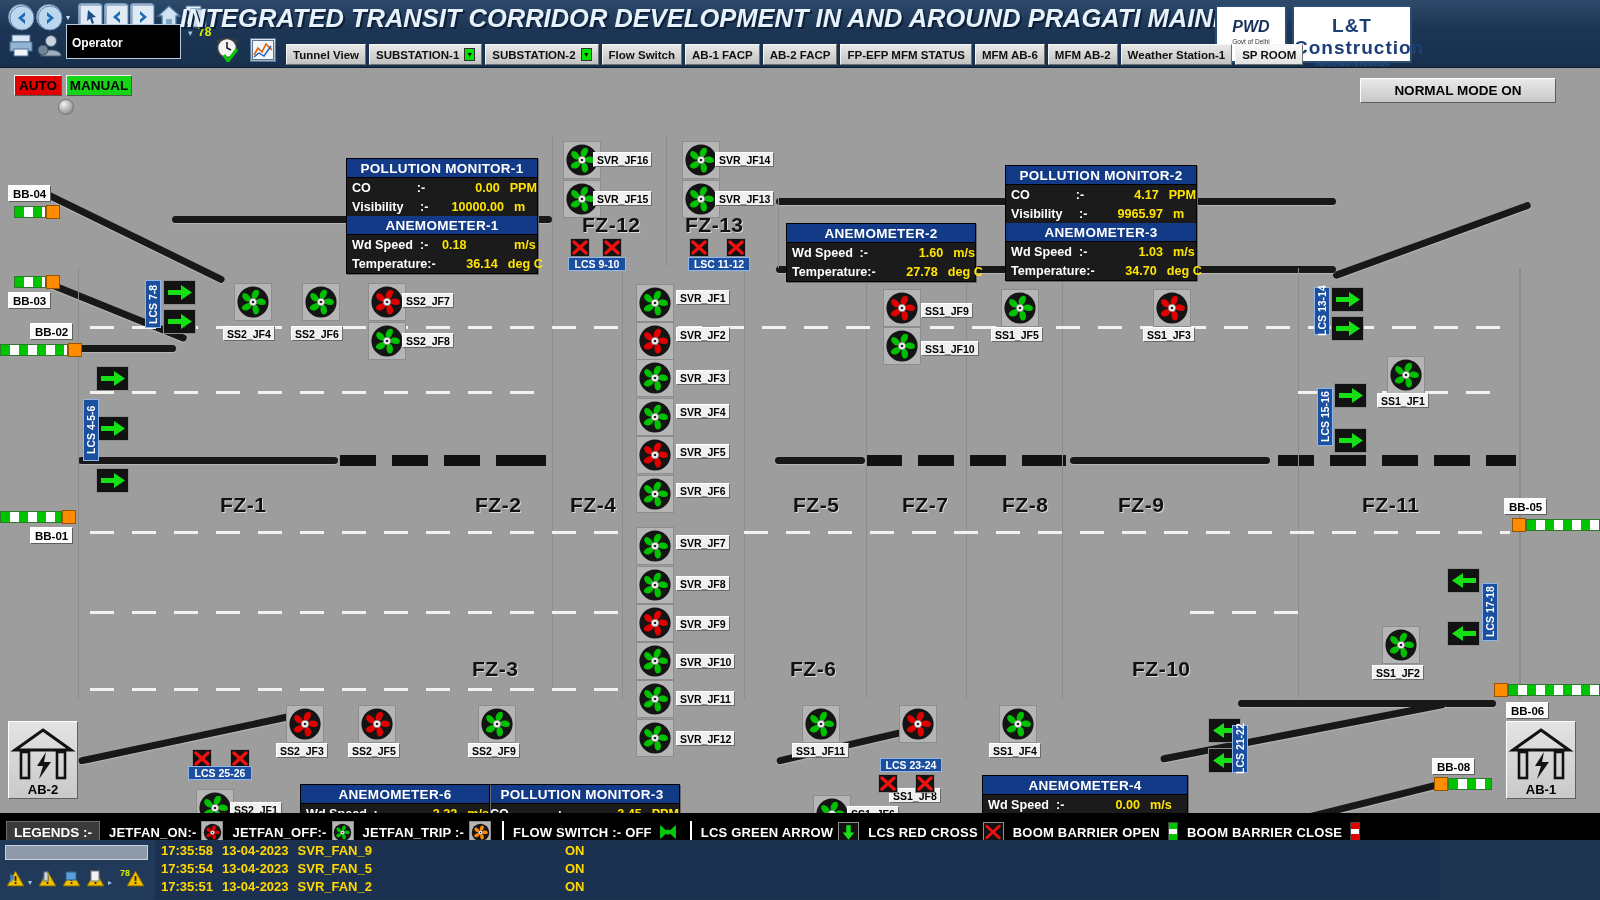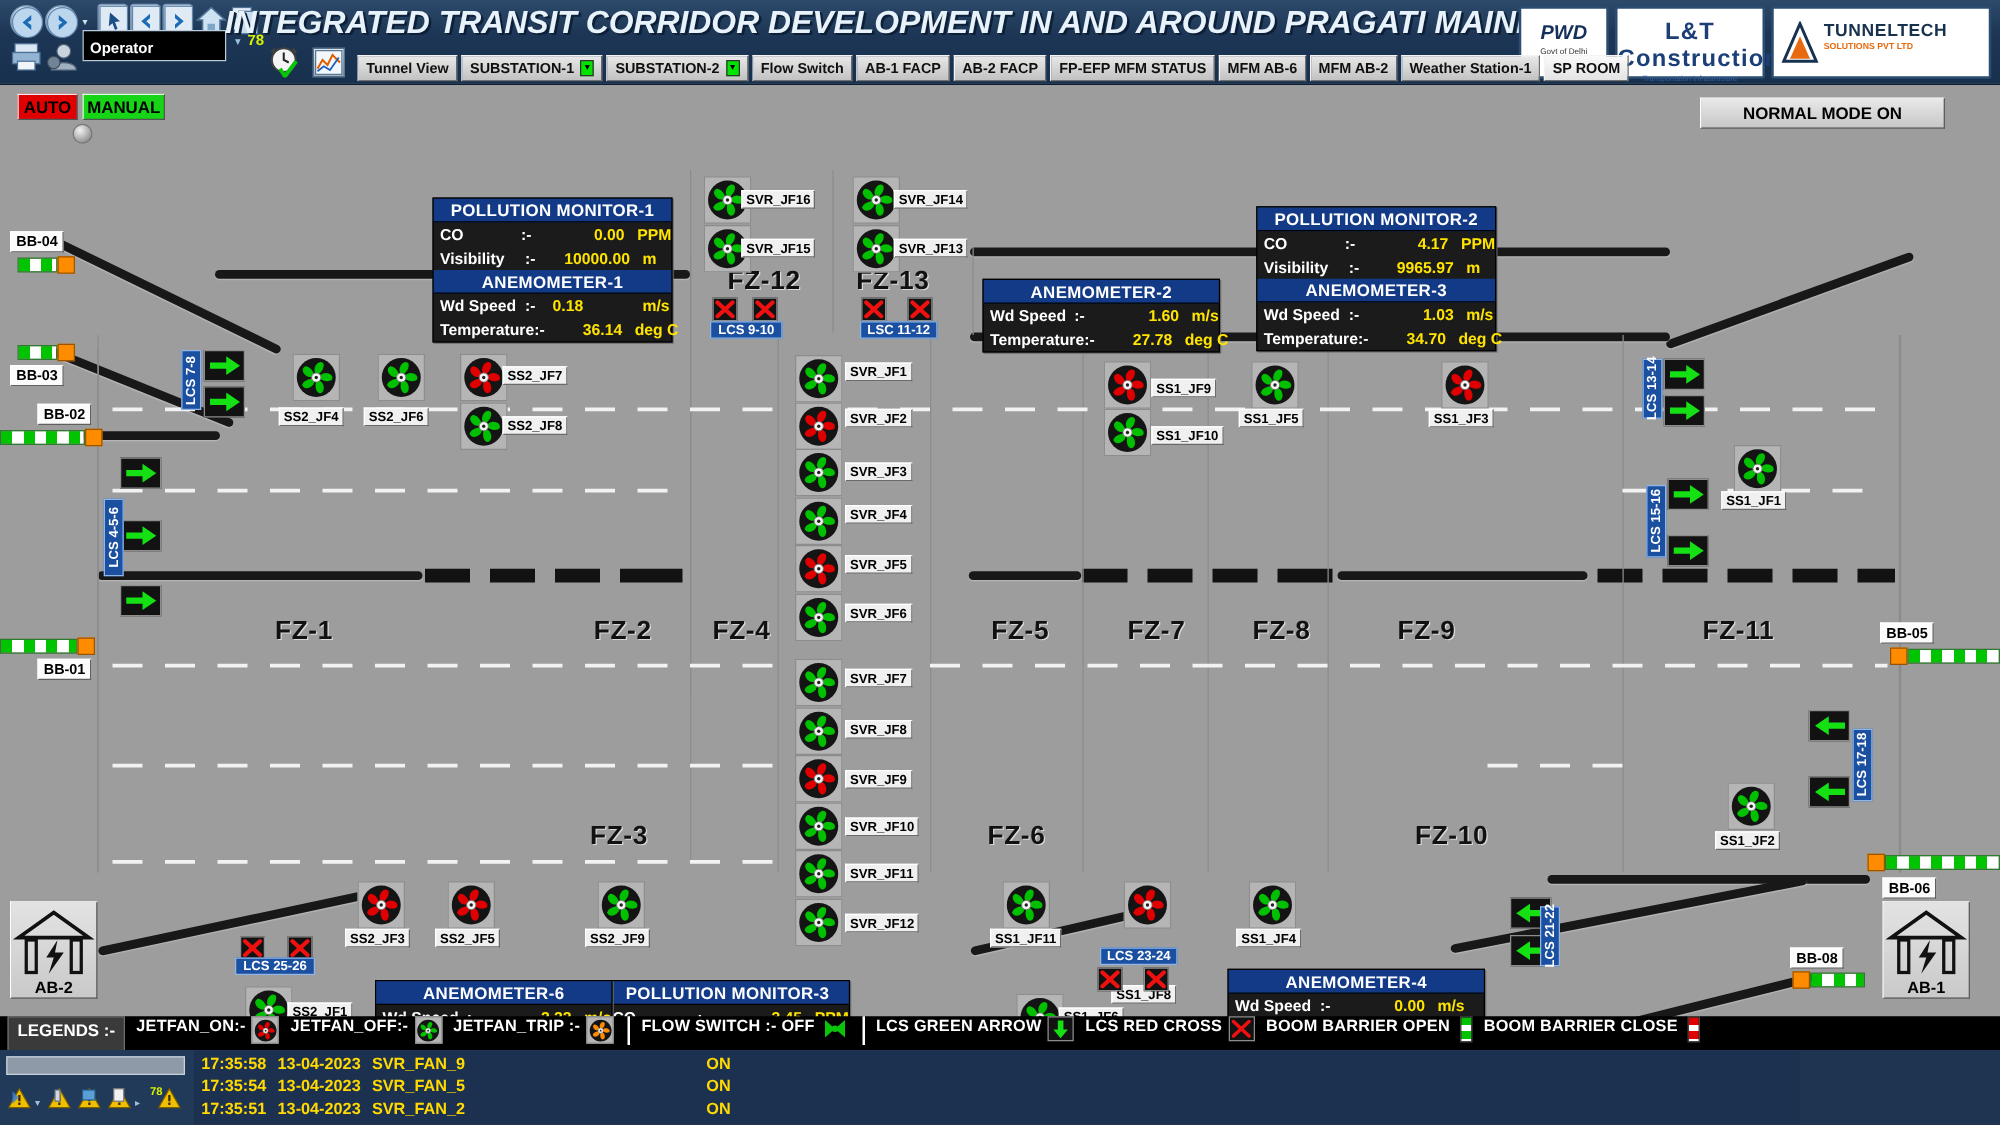--- a/index.html
+++ b/index.html
@@ -11,21 +11,21 @@
   
   .topbar { position:absolute; left:0; top:0; width:1600px; height:68px;
     background:linear-gradient(180deg,#2d4a6b 0%,#1d3655 40%,#17304e 100%);
     border-bottom:1px solid #0c1c30; }
   .nav-icons { position:absolute; left:4px; top:2px; width:170px; height:62px; }
   .navbtn { position:absolute; border:1px solid #7f98b5; border-radius:3px;
     background:linear-gradient(180deg,#cfe0f0,#8fb0ce); }
   .navcircle { border-radius:50%; }
   .caret { position:absolute; color:#cfe0f0; font-size:8px; }
 
-  .opfield { position:absolute; left:66px; top:24px; width:115px; height:25px;
+  .opfield { position:absolute; left:66px; top:24px; width:115px; height:35px;
     background:#000; border:1px solid #b9cde0; color:#fff; font-size:12px;
     font-weight:bold; padding:2px 0 0 5px; }
   .badge78 { position:absolute; left:198px; top:25px; color:#d8f000; font-weight:bold;
      font-size:12px; }
   .tick-caret { position:absolute; color:#9dc2e0; font-size:9px; }
 
   .title { position:absolute; left:180px; top:2px; width:1030px; height:32px;
     color:#e8f2fb; font-style:italic; font-weight:bold; font-size:25.5px;
     letter-spacing:0px; text-align:center; line-height:32px;
     text-shadow:2px 2px 0 #0d2038, 1px 1px 0 #0d2038; white-space:nowrap; }
@@ -141,21 +141,21 @@
 
   
   .abbox { position:absolute; width:70px; height:78px;
      background:linear-gradient(180deg,#e3e3e3,#c9c9c9);
      border:1px solid #fff; border-right-color:#5f5f5f; border-bottom-color:#5f5f5f;}
   .ablabel { position:absolute; bottom:1px; width:100%; text-align:center;
      font-size:13px; font-weight:bold; color:#000;}
 
   
   .legend { position:absolute; left:0; top:813px; width:1600px; height:38px;
-     background:#000; display:flex; }
+     background:#000; display:flex; align-items:center; }
   .lgchip { background:#3a3a3a; color:#fff; font-weight:bold; font-size:13.5px;
      padding:3px 7px; margin-left:6px; border:1px solid #6d6d6d;}
   .lgtext { color:#fff; font-weight:bold; font-size:13px; margin-left:9px;
      white-space:nowrap; letter-spacing:.2px;}
   .lgfan { width:22px; height:22px; background:#b5b5b5; border:1px solid #8d8d8d;
      margin-left:5px; display:flex; align-items:center; justify-content:center;}
   .lgfan svg{width:19px;height:19px;}
   .lgsep { width:2px; height:23px; background:#fff; margin-left:11px; }
   .lgbox { width:21px; height:20px; background:#121212; border:1px solid #8d8d8d;
      margin-left:5px; display:flex; align-items:center; justify-content:center;}
@@ -280,30 +280,20 @@
 
     <div class="title">INTEGRATED TRANSIT CORRIDOR DEVELOPMENT IN AND AROUND PRAGATI MAINDAN</div>
 
     <div class="logo" id="logo-pwd">
       <div class="pwd-txt">PWD</div>
       <div class="pwd-sub">Govt of Delhi</div>
     </div>
     <div class="logo" id="logo-lnt">
       <div class="lnt-txt">L&amp;T Construction</div>
       <div class="lnt-sub">Transportation Infrastructure</div>
-    </div>
-    <div class="logo" id="logo-tt">
-      <span class="tt-mark">
-        <svg viewBox="0 0 30 34" width="30" height="34">
-          <path d="M15 2 L28 32 L2 32 Z" fill="none" stroke="#17314f" stroke-width="2.4"></path>
-          <path d="M15 12 L23 30 L7 30 Z" fill="#e86a10"></path>
-        </svg>
-      </span>
-      <div class="tt-txt">TUNNELTECH</div>
-      <div class="tt-sub">SOLUTIONS PVT LTD</div>
     </div>
 
     <div class="tabrow" id="tabrow">
         <div class="tab">
           <span>Tunnel View</span>
         </div>
         <div class="tab">
           <span>SUBSTATION-1</span>
           <span class="dd">▼</span>
         </div>

